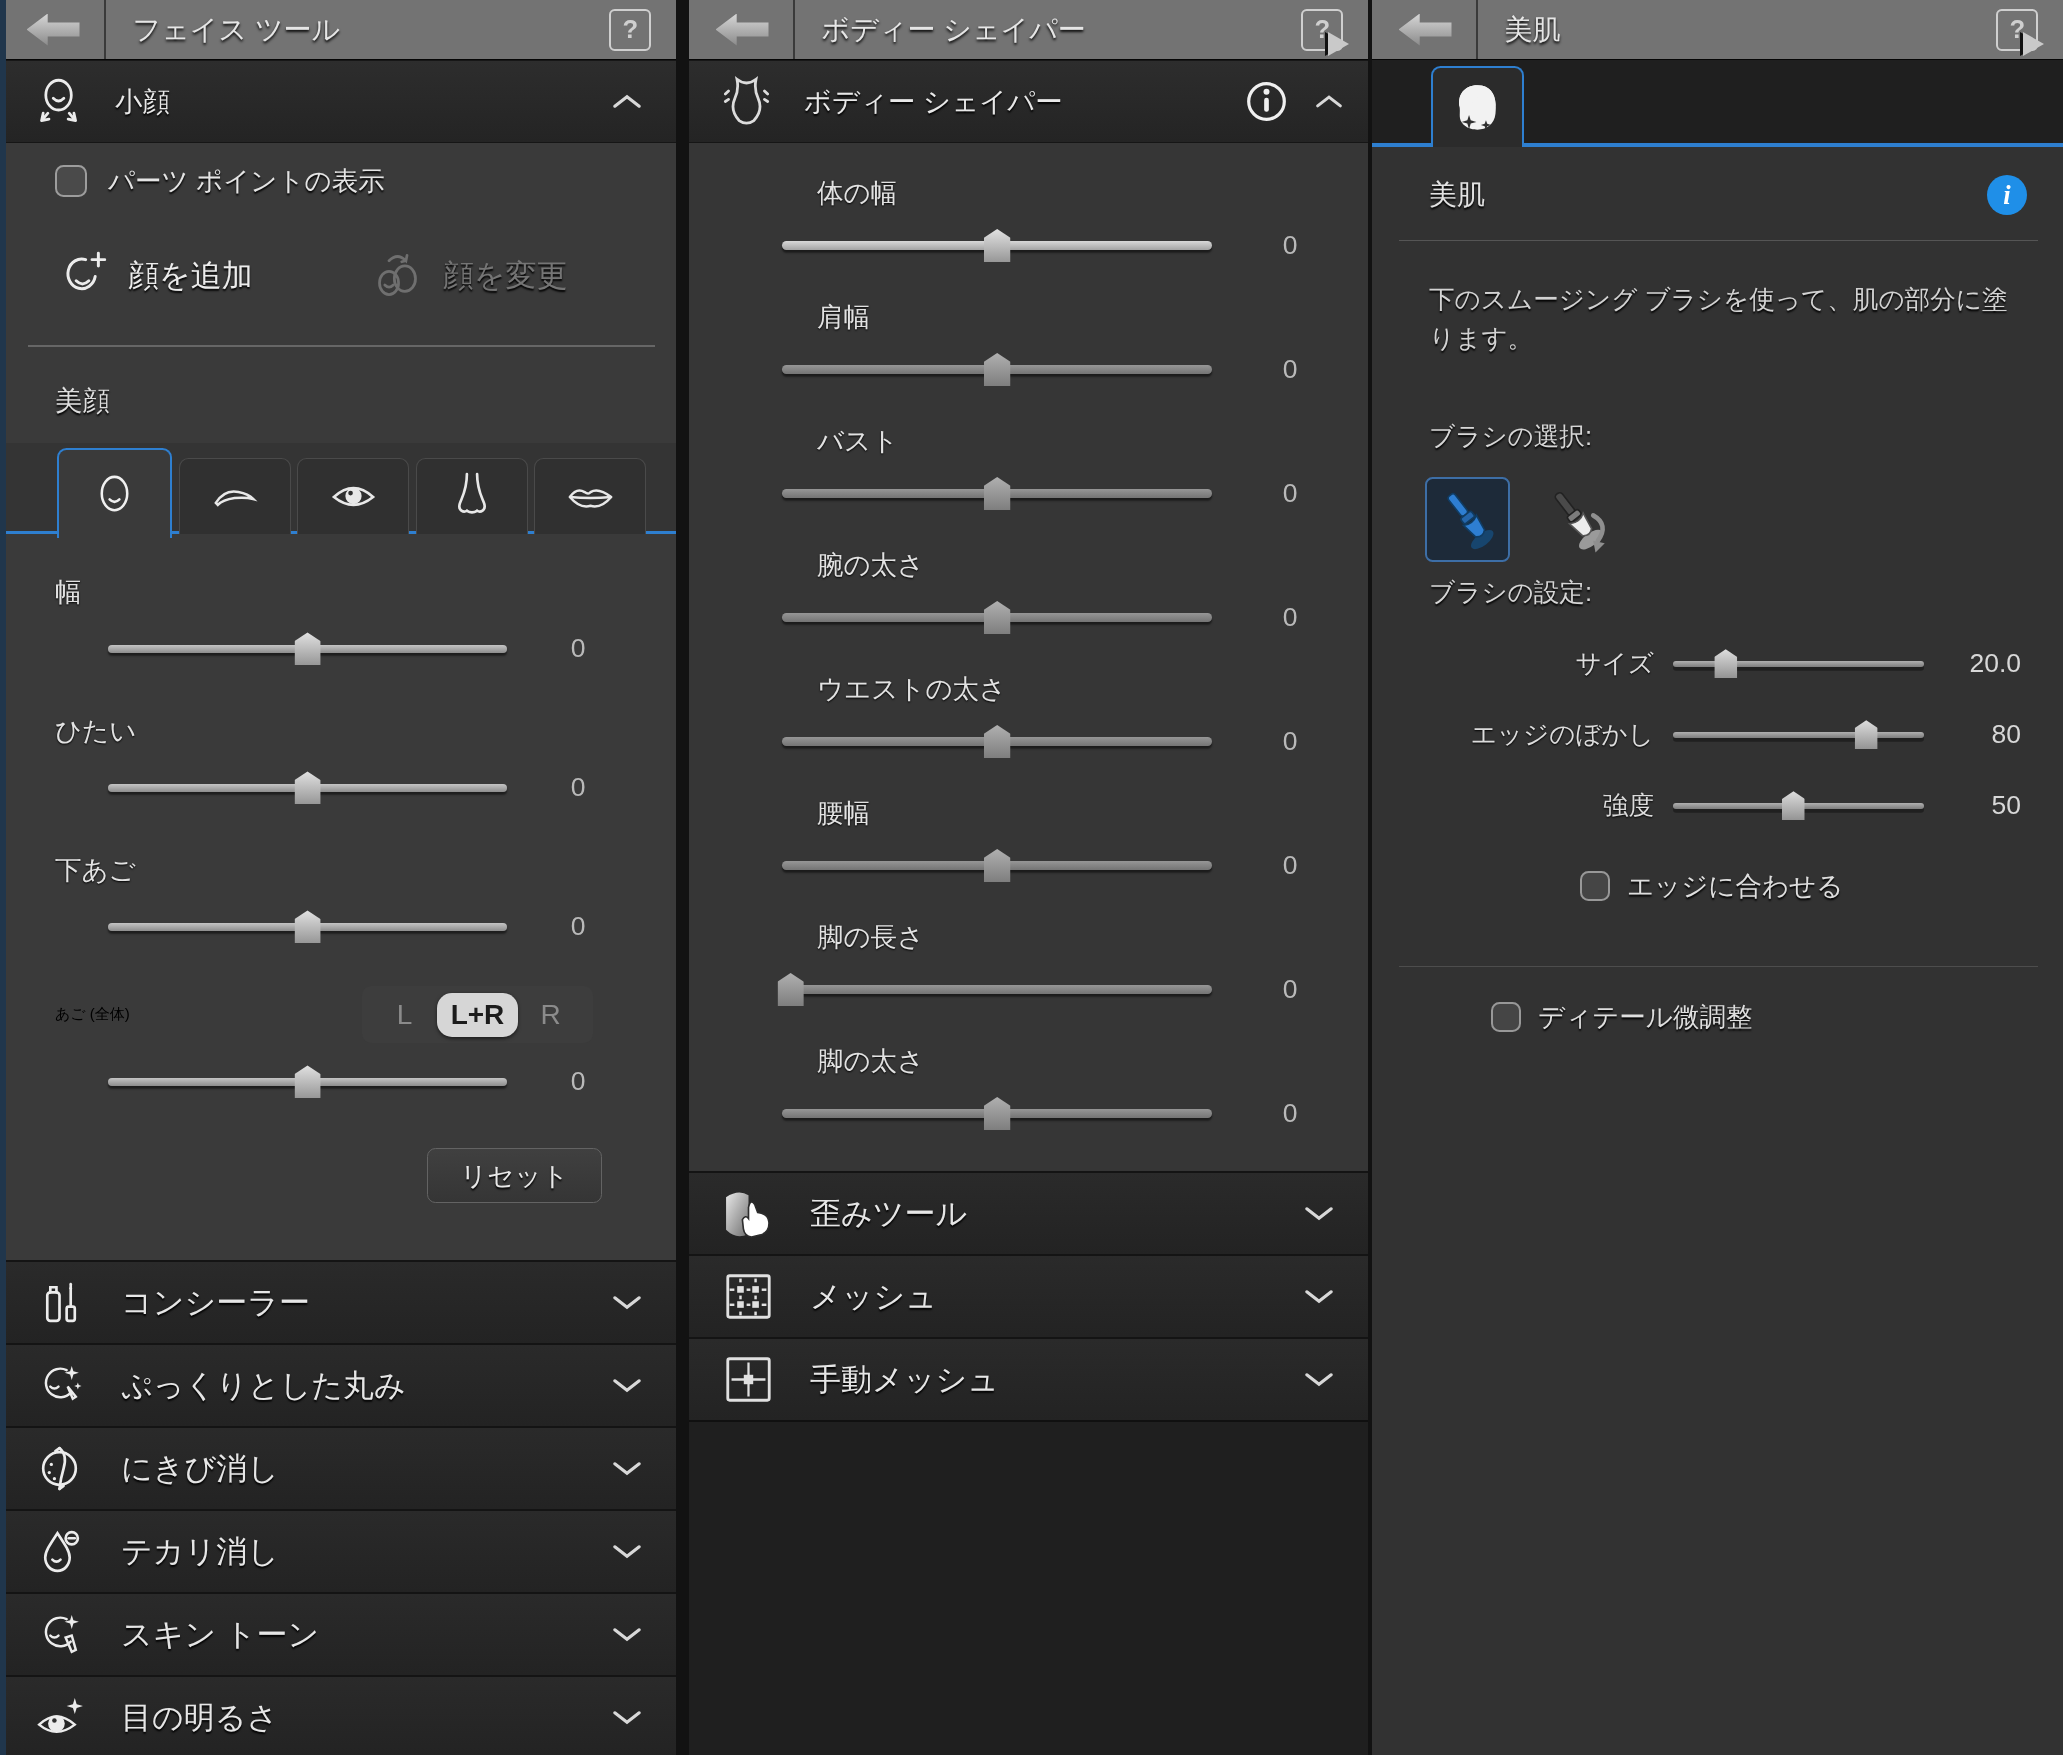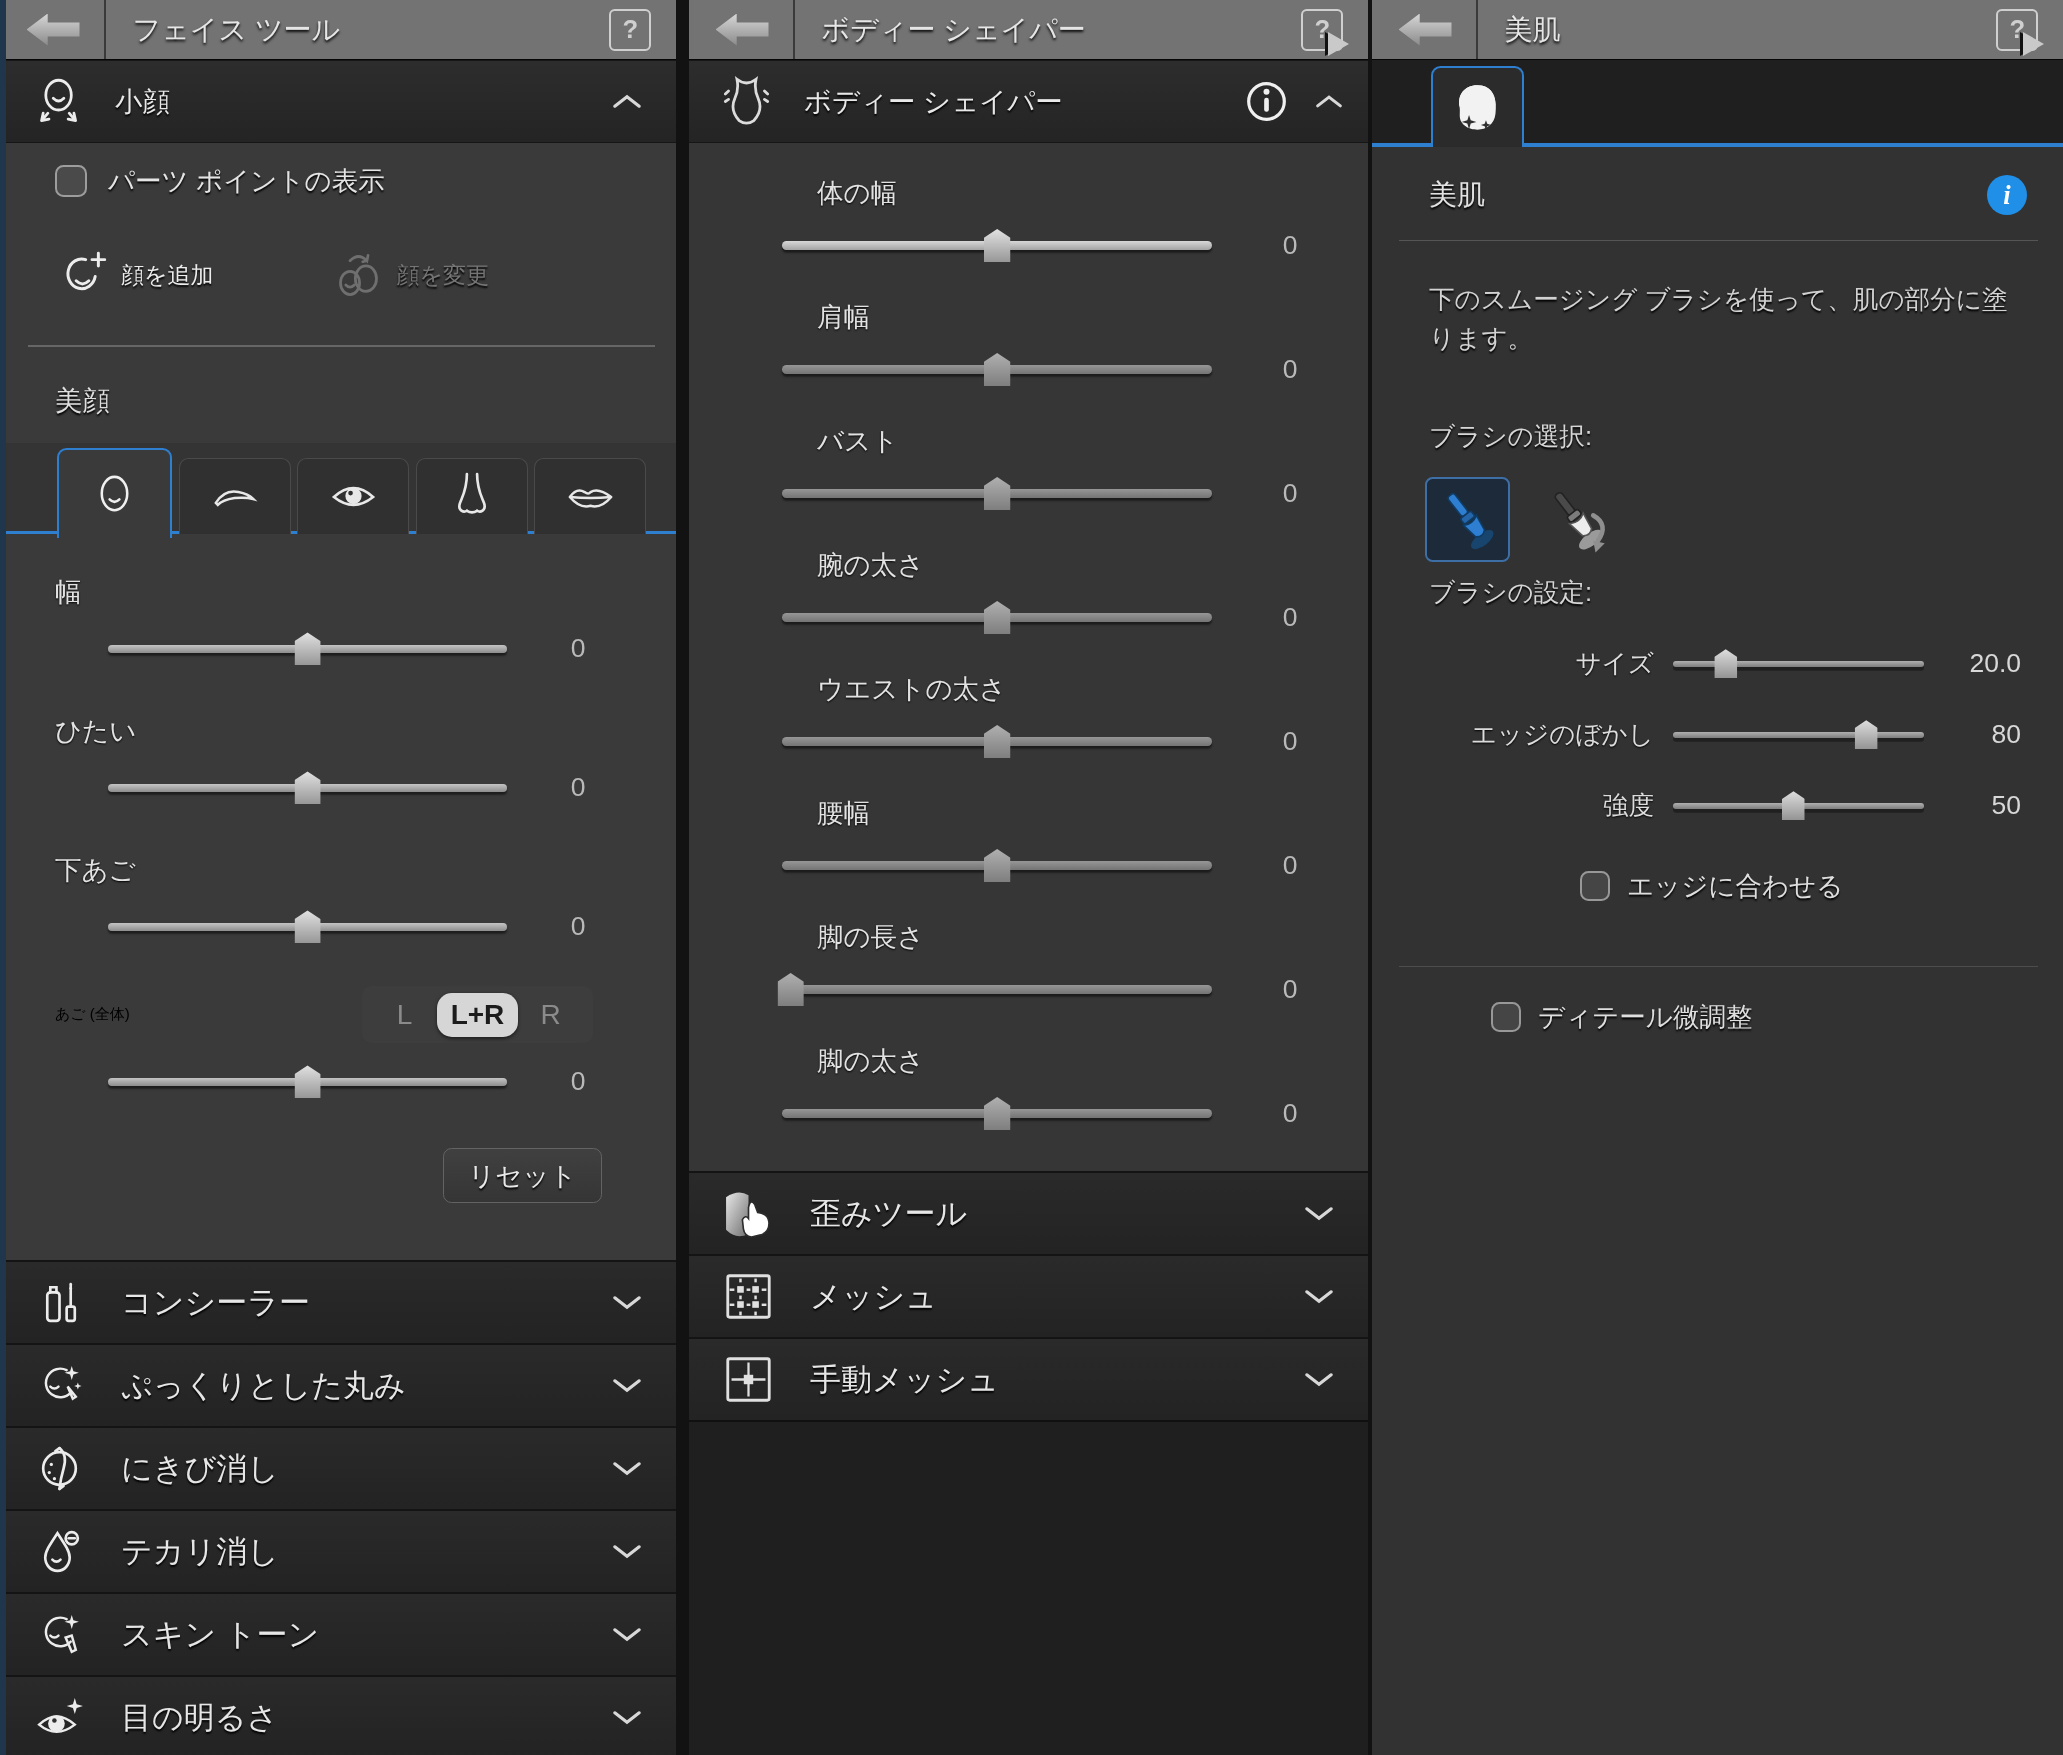--- a/index.html
+++ b/index.html
@@ -50,21 +50,21 @@
   .thumb.dim{background:linear-gradient(180deg,#b0b0b0,#7e7e7e);}
   .sval{font-size:26.5px;color:#b9b9b9;text-align:center;}
 
   
   #panel-face .content{background:#3a3a3a;flex:0 0 auto;}
   .cbrow{display:flex;align-items:center;margin:20px 0 0 55px;cursor:pointer;}
   .cbox{width:32px;height:32px;border:2.8px solid #9d9d9d;border-radius:8.5px;background:#4a4a4a;flex:0 0 auto;}
   .cbrow .lbl{margin-left:21px;font-size:26.5px;color:#e4e4e4;text-shadow:0 1.9px 1.9px #000;}
   .btnrow{display:flex;align-items:center;margin:49px 0 0 55px;}
   .facebtn{display:flex;align-items:center;cursor:pointer;}
-  .facebtn .lbl{margin-left:11px;font-size:23px;color:#ececec;text-shadow:0 1.9px 1.9px #000;white-space:nowrap;text-align:center;}
+  .facebtn .lbl{margin-left:18px;font-size:31px;color:#ececec;text-shadow:0 1.9px 1.9px #000;white-space:nowrap;text-align:center;}
   .facebtn.disabled{cursor:default;}
   .facebtn.disabled .lbl{color:#757575;}
   .divider{height:1.9px;background:#666;margin:42px 21px 0 28px;}
   .divider.thin{height:0.9px;background:#555;}
   .biganlbl{margin:36px 0 0 55px;font-size:27.4px;color:#dedede;text-shadow:0 1.9px 1.9px #000;}
 
   .tabbar{position:relative;margin-top:24.6px;height:91px;background:#343434;}
   .tabunderline{position:absolute;left:0;right:0;bottom:0;height:3.8px;background:#2e7fd0;}
   .tabs{position:absolute;left:57px;bottom:0;display:flex;align-items:flex-end;}
   .tab{width:112px;height:76px;background:#303030;border:0.9px solid #4a4a4a;border-bottom:none;
@@ -74,21 +74,21 @@
   #panel-face .grp{margin-left:55px;}
   #panel-face .srow{margin:23px 0 0 53px;}
   #panel-face .track{width:399px;}
   #panel-face .sval{width:142px;}
   .agorow{display:flex;align-items:center;margin:44px 0 0 55px;}
   .seg{margin-left:auto;margin-right:83px;display:flex;align-items:center;background:#3d3d3d;border-radius:9.5px;
        height:57px;padding:0 9.5px;}
   .segopt{min-width:66px;text-align:center;font-size:28px;color:#8b8b8b;padding:5.7px 13.2px;cursor:pointer;}
   .segopt.sel{background:#d6d6d6;color:#1c1c1c;border-radius:15px;font-weight:bold;box-shadow:0 1.9px 3.8px rgba(0,0,0,.5);}
   .resetrow{display:flex;justify-content:flex-end;margin:51px 74px 0 0;}
-  .resetbtn{width:159px;height:55px;background:linear-gradient(180deg,#404040,#353535);border:1.9px solid #636363;border-radius:8.5px;
+  .resetbtn{width:175px;height:55px;background:linear-gradient(180deg,#404040,#353535);border:1.9px solid #636363;border-radius:8.5px;
             color:#e8e8e8;font-size:26.5px;display:flex;align-items:center;justify-content:center;cursor:pointer;text-shadow:0 1.9px 1.9px #000;}
   .spacer-face{flex:0 0 auto;height:57px;background:#3a3a3a;}
 
   
   #panel-body .content{background:#363636;flex:0 0 auto;padding-bottom:42px;}
   #panel-body .grp{margin-left:128px;margin-top:38px;}
   #panel-body .srow{margin:19px 0 0 -35px;}
   #panel-body .track{width:445px;}
   #panel-body .sval{width:161px;}
   .filler{flex:1 1 auto;background:#1f1f1f;border-top:2.8px solid #101010;}

